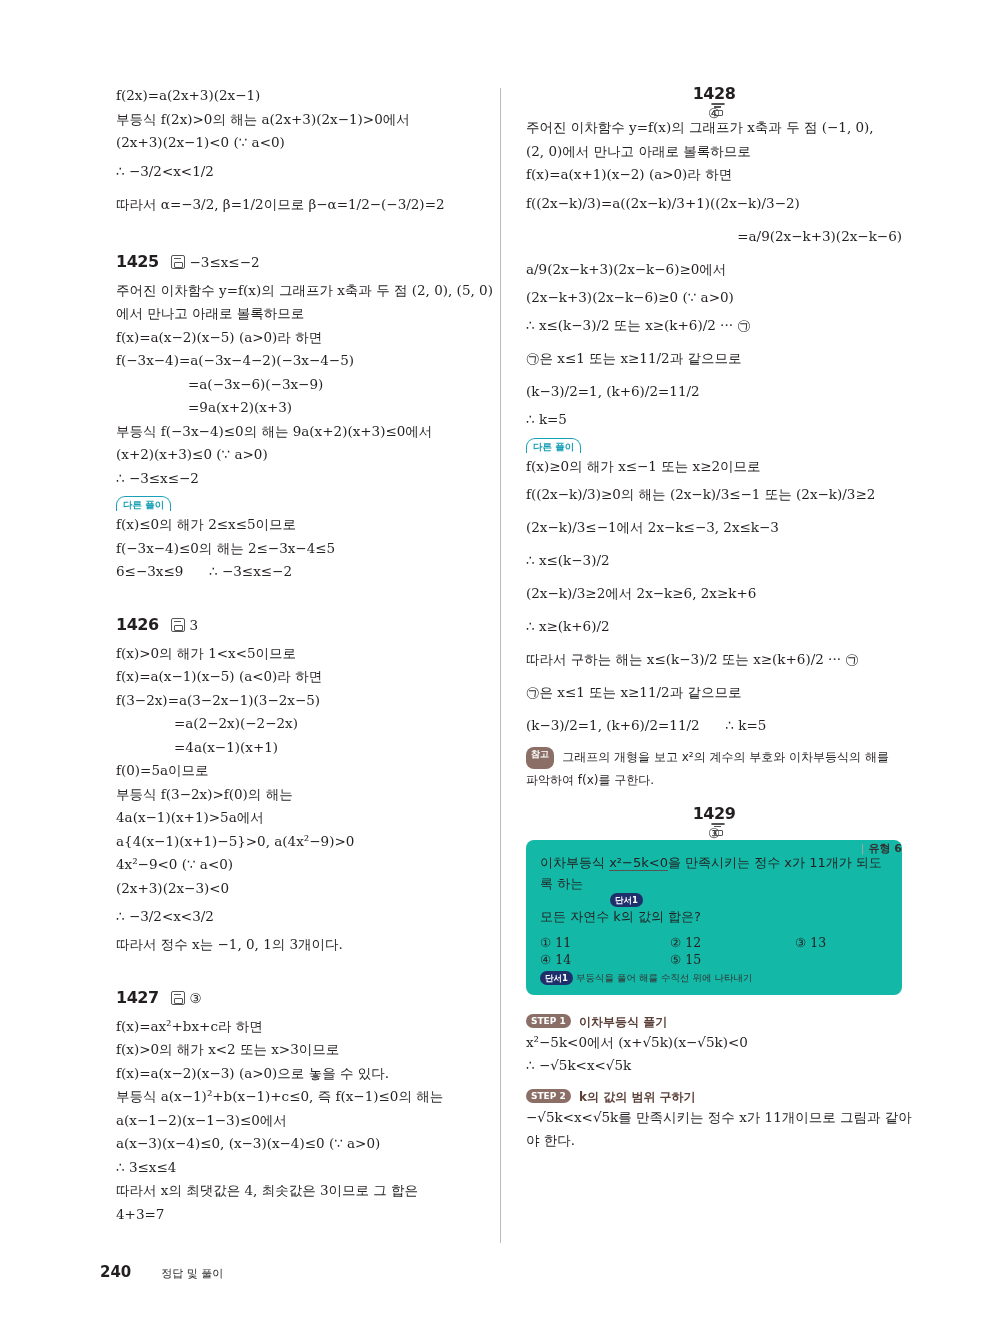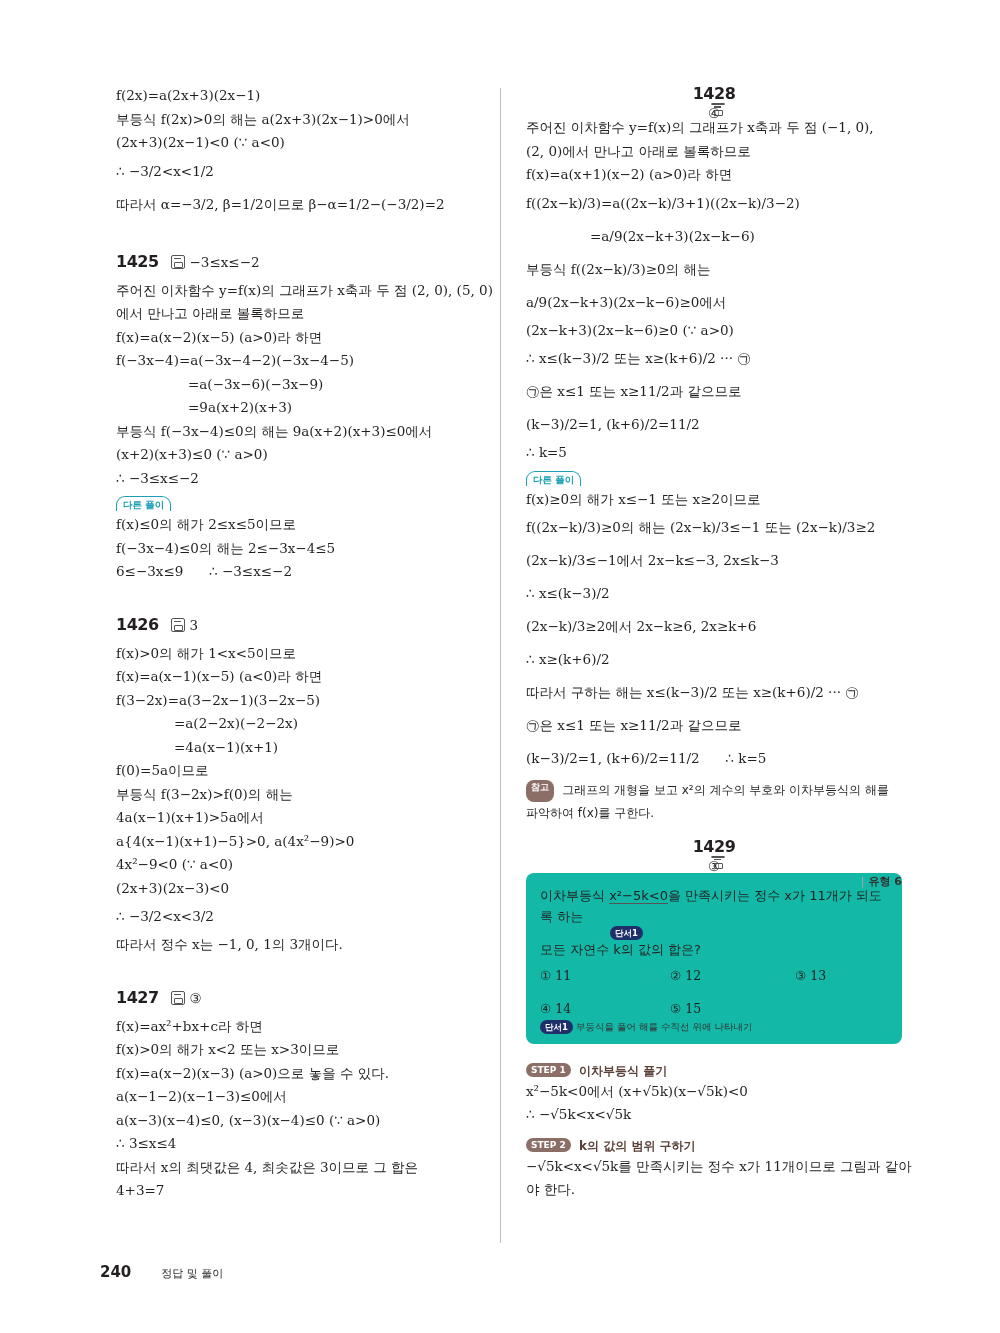--- a/index.html
+++ b/index.html
@@ -13,21 +13,21 @@
   }
   .col { position: absolute; top: 84px; width: 390px; }
   .col-left { left: 116px; }
   .col-right { left: 526px; width: 376px; }
   .divider { position: absolute; left: 500px; top: 88px; width: 1px; height: 1155px; background: #bdbdbd; }
 
   .line { height: 23.5px; line-height: 23.5px; white-space: nowrap; font-size: 13.5px; }
   .line.tall { height: 33px; line-height: 33px; }
   .line.indent1 { padding-left: 72px; }
   .line.indent2 { padding-left: 58px; }
-  .line.indent3 { padding-left: 64px; }
+  .line.indent3 { padding-left: 64px; text-align: right; }
   .ko { font-family: "DejaVu Sans", "Liberation Sans", sans-serif; font-size: 13px; }
 
   .prob-head { height: 30px; display: flex; align-items: center; margin-top: 22px; margin-bottom: 2px; }
   .prob-head.first { margin-top: 0; flex-direction: column; }
   .prob-num { font-family: "DejaVu Sans", "Liberation Sans", sans-serif; font-weight: bold; font-size: 16px; color: #231f20; letter-spacing: -0.5px; }
   .ans-icon {
     display: inline-block; width: 14px; height: 14px; margin-left: 12px; margin-right: 5px;
     border: 1.5px solid #555; border-radius: 2px; position: relative;
   }
   .ans-icon::before { content: ""; position: absolute; left: 2px; top: 2px; width: 7px; height: 1.5px; background: #555; }
@@ -43,21 +43,21 @@
   }
 
   .note-badge { display: inline-block; background: #8b6f67; color: #fff; font-family: "DejaVu Sans", sans-serif; font-size: 9px; font-weight: bold; border-radius: 8px; padding: 0 5px; height: 22px; line-height: 15px; margin-right: 4px; vertical-align: middle; }
   .note-text { font-family: "DejaVu Sans", sans-serif; font-size: 12px; }
 
   .problem-box { background: #14b8a6; border-radius: 8px; padding: 12px 14px 10px 14px; margin: 6px 0 14px 0; }
   .problem-box .q { font-size: 13px; line-height: 21px; }
   .problem-box .underline { border-bottom: 1px solid #555; }
   .hint-badge { display: inline-block; background: #1e2f6b; color: #fff; font-family: "DejaVu Sans", sans-serif; font-size: 8.5px; font-weight: bold; border-radius: 8px; padding: 0 5px; height: 14px; line-height: 14px; vertical-align: middle; }
   .hint-under { padding-left: 70px; height: 14px; line-height: 14px; margin-top: -2px; }
-  .choices { display: grid; grid-template-columns: 130px 125px 100px; row-gap: 18px; margin-top: 8px; font-size: 12.5px; }
+  .choices { display: grid; grid-template-columns: 130px 125px 100px; row-gap: 2px; margin-top: 8px; font-size: 12.5px; }
   .hint-line { margin-top: 4px; font-family: "DejaVu Sans", sans-serif; font-size: 9.5px; color: #333; }
 
   .step-head { margin-top: 6px; height: 22px; line-height: 22px; }
   .step-badge { display: inline-block; background: #8b6f67; color: #fff; font-family: "DejaVu Sans", sans-serif; font-size: 9px; font-weight: bold; border-radius: 8px; padding: 0 5px; height: 14px; line-height: 14px; margin-right: 4px; vertical-align: middle; text-align: right; }
   .step-title { font-family: "DejaVu Sans", sans-serif; font-size: 12px; font-weight: bold; color: #5a3f37; vertical-align: middle; }
 
   .footer { position: absolute; left: 100px; top: 1263px; display: flex; align-items: baseline; }
   .page-num { font-family: "DejaVu Sans", sans-serif; font-weight: bold; font-size: 15px; margin-right: 10px; }
   .page-label { font-family: "DejaVu Sans", sans-serif; font-size: 11px; margin-left: 20px; }
 </style>
@@ -119,41 +119,41 @@
 
   <div style="margin-top:26px;">
     <div class="prob-head">
       <span class="prob-num">1427</span>
       <span class="ans-icon"></span>
       <span class="ans-val">③</span>
     </div>
     <div class="line">f(x)=ax²+bx+c라 하면</div>
     <div class="line">f(x)&gt;0의 해가 x&lt;2 또는 x&gt;3이므로</div>
     <div class="line">f(x)=a(x−2)(x−3) (a&gt;0)으로 놓을 수 있다.</div>
+    <div class="line">부등식 a(x−1)²+b(x−1)+c≤0, 즉 f(x−1)≤0의 해는</div>
     <div class="line">a(x−1−2)(x−1−3)≤0에서</div>
     <div class="line">a(x−3)(x−4)≤0, (x−3)(x−4)≤0 (∵ a&gt;0)</div>
     <div class="line">∴ 3≤x≤4</div>
     <div class="line">따라서 x의 최댓값은 4, 최솟값은 3이므로 그 합은</div>
     <div class="line">4+3=7</div>
   </div>
 </div>
 
 <div class="col col-right">
   <div>
     <div class="prob-head first">
       <span class="prob-num">1428</span>
       <span class="ans-icon"></span>
       <span class="ans-val">④</span>
     </div>
     <div class="line">주어진 이차함수 y=f(x)의 그래프가 x축과 두 점 (−1, 0),</div>
     <div class="line">(2, 0)에서 만나고 아래로 볼록하므로</div>
     <div class="line">f(x)=a(x+1)(x−2) (a&gt;0)라 하면</div>
     <div class="line tall">f((2x−k)/3)=a((2x−k)/3+1)((2x−k)/3−2)</div>
     <div class="line tall indent3">=a/9(2x−k+3)(2x−k−6)</div>
-    <div class="line tall">부등식 f((2x−k)/3)≥0의 해는</div>
     <div class="line tall">a/9(2x−k+3)(2x−k−6)≥0에서</div>
     <div class="line">(2x−k+3)(2x−k−6)≥0 (∵ a&gt;0)</div>
     <div class="line tall">∴ x≤(k−3)/2 또는 x≥(k+6)/2 ··· ㉠</div>
     <div class="line tall">㉠은 x≤1 또는 x≥11/2과 같으므로</div>
     <div class="line tall">(k−3)/2=1, (k+6)/2=11/2</div>
     <div class="line">∴ k=5</div>
 
     <span class="alt-badge">다른 풀이</span>
     <div class="line">f(x)≥0의 해가 x≤−1 또는 x≥2이므로</div>
     <div class="line tall">f((2x−k)/3)≥0의 해는 (2x−k)/3≤−1 또는 (2x−k)/3≥2</div>

